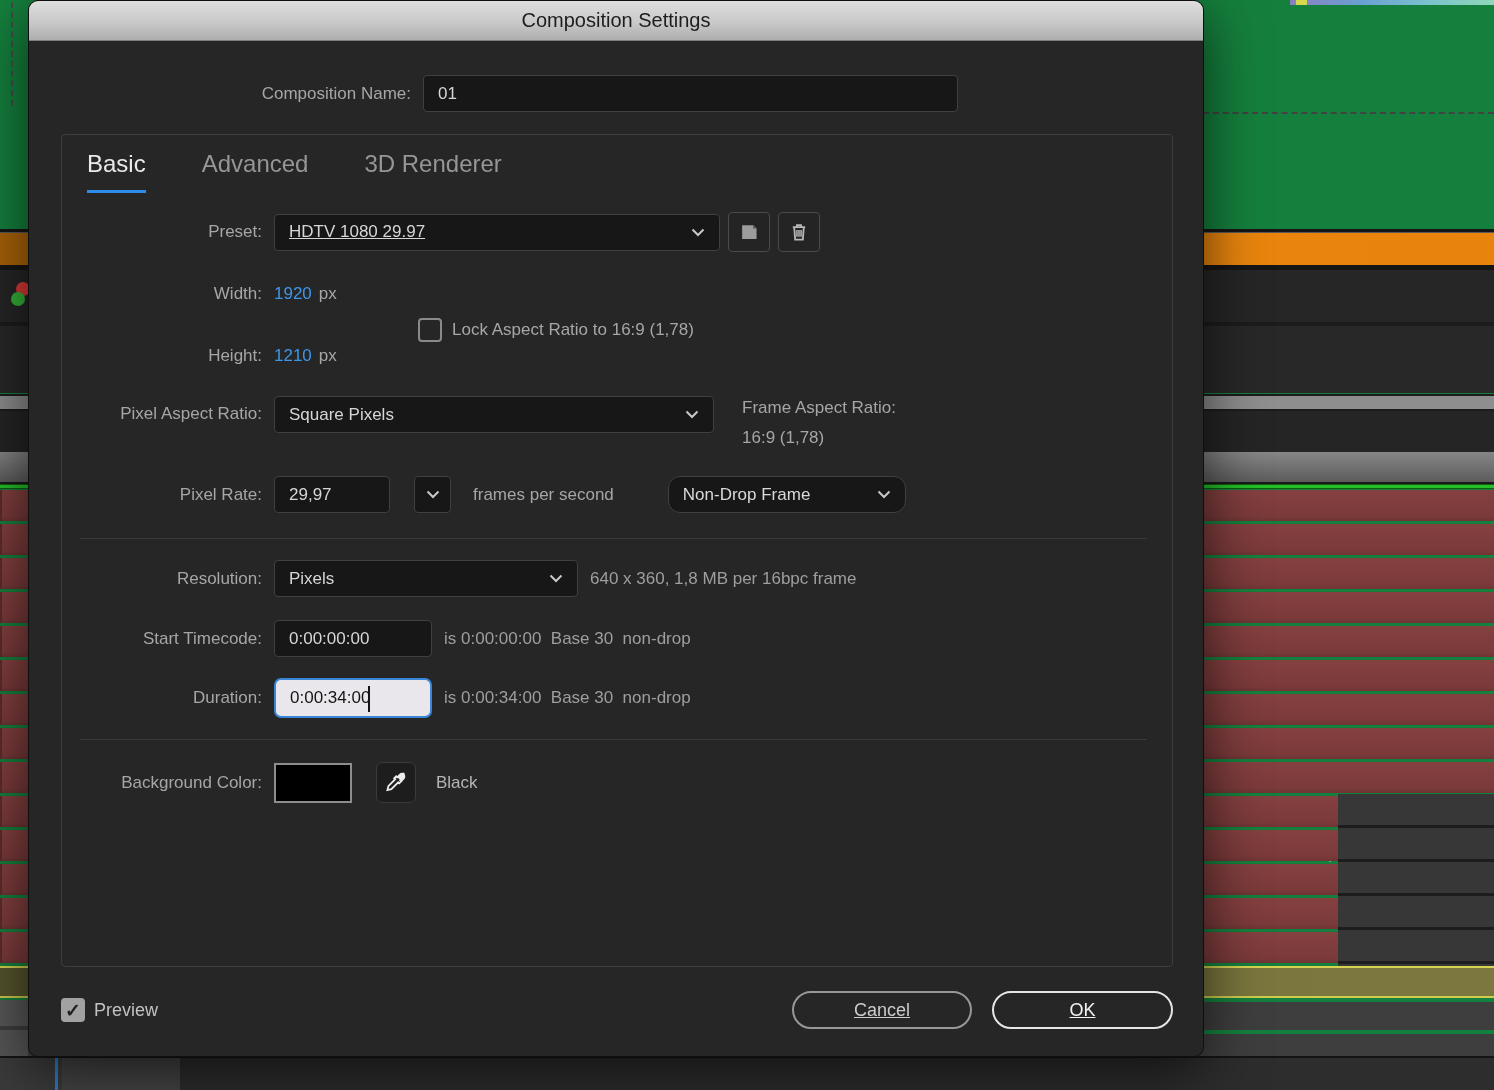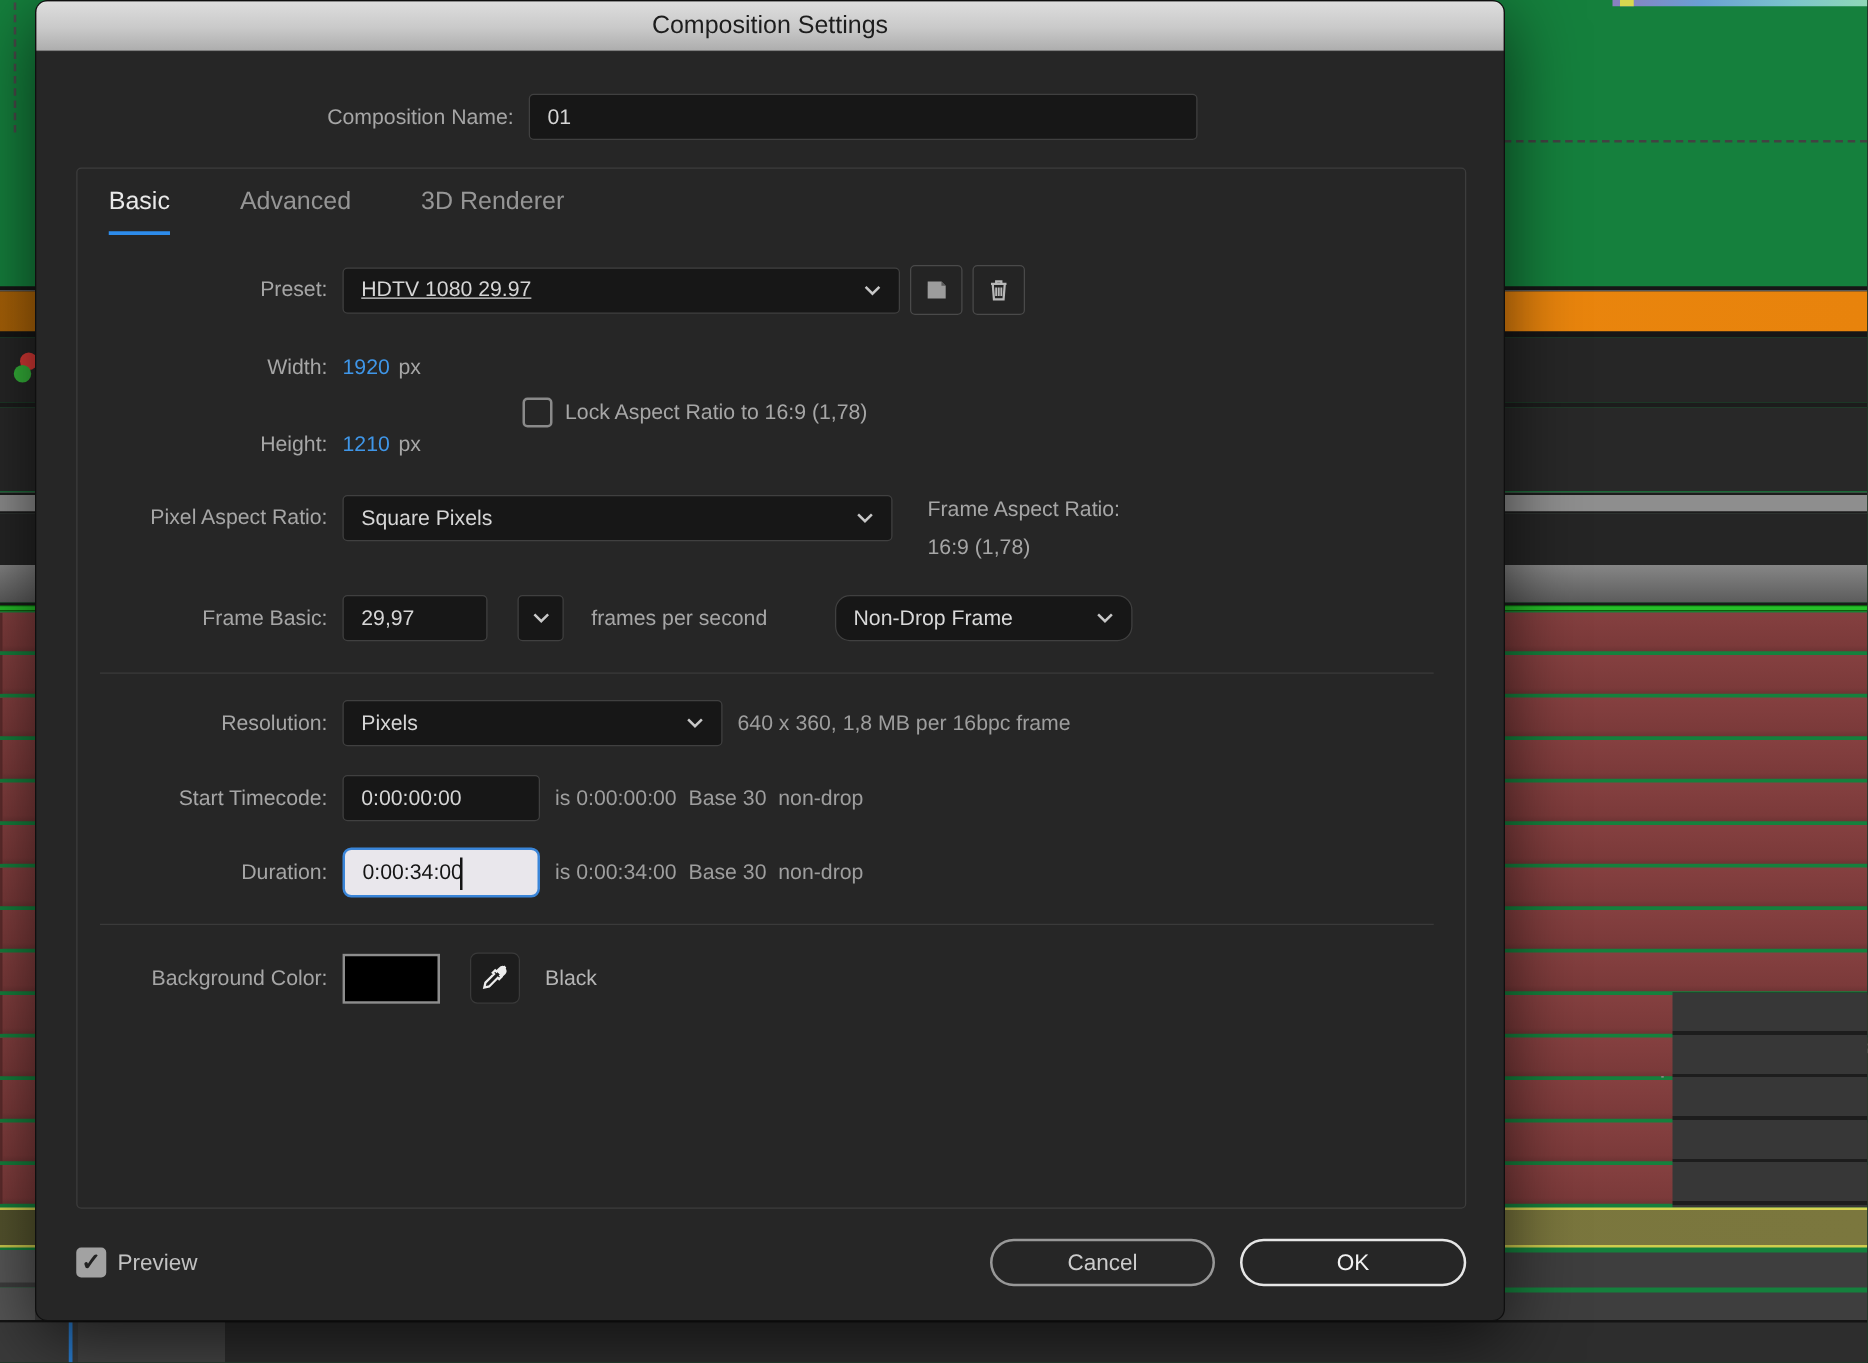--- a/index.html
+++ b/index.html
@@ -69,21 +69,21 @@
   .name-row { position:absolute; top:74px; left:0; width:100%; display:flex; align-items:center; }
   .name-row .lbl { width:382px; text-align:right; margin-right:12px; }
   .name-input { width:535px; }
 
   .panel { position:absolute; left:32px; top:133px; width:1112px; height:833px;
      border:1px solid #3d3d3d; border-radius:4px; }
   .prow { position:absolute; left:0; width:100%; display:flex; align-items:center; }
   .prow .lbl { width:200px; text-align:right; margin-right:12px; flex:0 0 auto; }
 
   .tabs { position:absolute; top:15px; left:25px; display:flex; gap:56px; }
-  .tab { font-size:20px; color:#969696; padding-bottom:12px; cursor:default; }
+  .tab { font-size:24px; color:#969696; padding-bottom:12px; cursor:default; }
   .tab.active { color:#e9e9e9; border-bottom:3px solid #2d8ceb; }
 
   .iconbtn { width:42px; height:40px; background:#242424; border:1px solid #4a4a4a;
      border-radius:4px; display:flex; align-items:center; justify-content:center; margin-left:8px; }
 
   .checkbox { width:24px; height:24px; border:2px solid #8a8a8a; border-radius:4px;
      background:transparent; flex:0 0 auto; }
   .checkbox.checked { background:#a2a2a2; border-color:#a2a2a2; color:#222;
      display:flex; align-items:center; justify-content:center; font-size:19px; font-weight:bold; }
 
@@ -96,21 +96,21 @@
   .info { color:#9e9e9e; font-size:17px; white-space:pre; margin-left:12px; }
 
   .swatch { width:78px; height:40px; background:#000; border:2px solid #8d8d8d; }
   .eyedrop-btn { width:40px; height:41px; background:#1d1d1d; border:1px solid #3a3a3a;
      border-radius:6px; margin-left:24px; display:flex; align-items:center; justify-content:center; }
 
   .footer { position:absolute; left:32px; right:30px; top:990px; display:flex; align-items:center; }
   .preview-wrap { display:flex; align-items:center; gap:9px; }
   .preview-label { color:#c2c2c2; font-size:18px; }
   .btn { height:38px; border-radius:19px; background:transparent; display:flex; align-items:center;
-     justify-content:center; font-size:18px; }
+     justify-content:center; font-size:18px;text-decoration:underline; }
   .btn-cancel { width:180px; border:2px solid #989898; color:#cccccc; margin-left:auto; }
   .btn-ok { width:181px; border:2px solid #e6e6e6; color:#f2f2f2; margin-left:20px; }
 </style>
 </head>
 <body>
 
 <div id="stage">
 
   <div class="bgabs topbar-colors"></div>
   <div class="bgabs topbar-yellow"></div>
@@ -234,21 +234,21 @@
             <path d="M1.5 1.5l5.5 5.5 5.5-5.5" stroke="#c8c8c8" stroke-width="2" fill="none"></path>
             </svg>
         </div>
         <div style="margin-left:28px; margin-top:2px;">
           <div class="lbl" style="width:auto; text-align:left;">Frame Aspect Ratio:</div>
           <div class="lbl" style="width:auto; text-align:left; margin-top:10px;">16:9 (1,78)</div>
         </div>
       </div>
 
       <div class="prow" style="top:341px;">
-        <span class="lbl">Frame Basic:</span>
+        <span class="lbl">Pixel Rate:</span>
         <div class="field" style="width:116px;">
           <span>29,97</span>
         </div>
         <div class="field dd" style="width:37px; padding:0; justify-content:center; margin-left:24px;">
           <svg class="chev" viewBox="0 0 14 9">
             <path d="M1.5 1.5l5.5 5.5 5.5-5.5" stroke="#c8c8c8" stroke-width="2" fill="none"></path>
             </svg>
         </div>
         <span class="lbl" style="width:auto; margin-left:22px;">frames per second</span>
         <div class="field dd" style="width:238px; margin-left:42px;border-radius:12px;">

